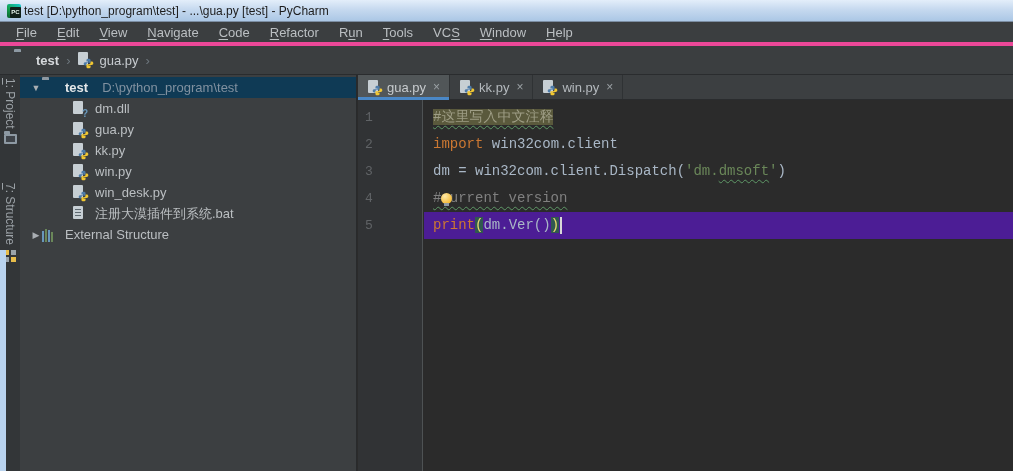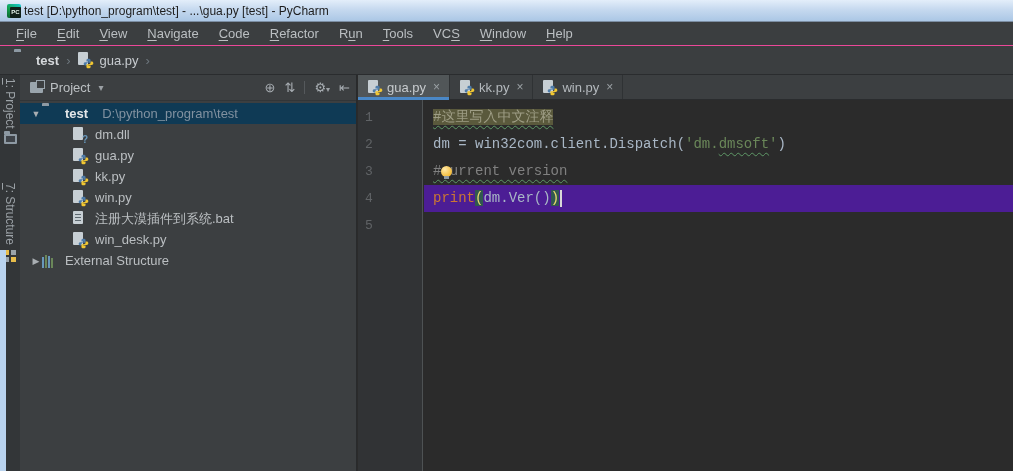--- a/index.html
+++ b/index.html
@@ -19,21 +19,21 @@
   .app-icon { position:relative; width:14px; height:14px; border-radius:2px;
     background:linear-gradient(215deg,#17c9d6 0%,#12a24e 55%,#0a5f2e 100%); flex:0 0 auto; }
   .app-icon i { position:absolute; right:0; bottom:0; width:11px; height:11px; background:#10201a;
     color:#e8f6ee; font-style:normal; font-weight:bold; font-size:6px; line-height:11px; text-align:center;
     border-radius:1px; }
   .title-text { margin-left:3px; font-size:12px; color:#1d1d1d; white-space:nowrap; }
 
   
   .menubar {
     position:absolute; left:0; top:22px; width:1013px; height:24px;
-    background:#3b3e40; border-bottom:1px solid #ec4899;
+    background:#3b3e40; border-bottom:4px solid #ec4899;
     display:flex; align-items:center; padding-left:6px;
   }
   .menu-item { font-size:13px; color:#bbbfc2; padding:0 10px; line-height:23px; cursor:default; }
   .menu-item u { text-decoration:underline; text-underline-offset:2px; }
 
   
   .crumbbar {
     position:absolute; left:0; top:46px; width:1013px; height:29px;
     background:#3b3e40; border-bottom:1px solid #2a2c2e;
     display:flex; align-items:center; padding-left:14px; gap:6px;
@@ -167,32 +167,20 @@
     <span class="vlabel"><u>1</u><span>: Project</span></span>
     <span class="tool-ico-project"></span>
   </div>
   <div class="vbtn vbtn-structure">
     <span class="vlabel"><u>7</u><span>: Structure</span></span>
     <span class="tool-ico-structure"></span>
   </div>
   <div class="desktop-strip"></div>
 
   <div class="project-panel">
-    <div class="panel-header">
-      <span class="panel-title-ico"></span>
-      <span class="panel-title">Project</span>
-      <span class="panel-caret">▾</span>
-      <span class="panel-actions">
-        <span class="act">⊕</span>
-        <span class="act">⇅</span>
-        <span class="act-divider"></span>
-        <span class="act"><span>⚙</span><span class="mini-caret">▾</span></span>
-        <span class="act">⇤</span>
-      </span>
-    </div>
     <div class="tree">
       <div class="row selected">
         <span class="arrow">▼</span>
         <span class="ico"><span class="folder"></span></span>
         <span class="lbl bold">test</span>
         <span class="path">D:\python_program\test</span>
       </div>
       <div class="row child">
         <span class="ico">
             <span class="page"></span>
@@ -225,33 +213,33 @@
             <span class="page"></span>
             <svg class="py-logo" viewBox="0 0 16 16">
               <path fill="#4e7ca9" d="M8 1C6 1 5 1.8 5 3v2h3v1H3.5C2 6 1 7 1 8.5 1 10 2 11 3.5 11H5V9.5C5 8 6 7 7.5 7H11V3c0-1.2-1-2-3-2z"></path>
               <path fill="#f1c732" d="M8 15c2 0 3-.8 3-2v-2H8v-1h4.5c1.5 0 2.5-1 2.5-2.5C15 6 14 5 12.5 5H11v1.5C11 8 10 9 8.5 9H5v4c0 1.2 1 2 3 2z"></path>
             </svg>
           </span>
         <span class="lbl">win.py</span>
       </div>
       <div class="row child">
         <span class="ico">
+            <span class="page"></span>
+            <svg class="py-logo" viewBox="0 0 16 16">
+              <path fill="#4e7ca9" d="M8 1C6 1 5 1.8 5 3v2h3v1H3.5C2 6 1 7 1 8.5 1 10 2 11 3.5 11H5V9.5C5 8 6 7 7.5 7H11V3c0-1.2-1-2-3-2z"></path>
+              <path fill="#f1c732" d="M8 15c2 0 3-.8 3-2v-2H8v-1h4.5c1.5 0 2.5-1 2.5-2.5C15 6 14 5 12.5 5H11v1.5C11 8 10 9 8.5 9H5v4c0 1.2 1 2 3 2z"></path>
+            </svg>
+          </span>
+        <span class="lbl">win_desk.py</span>
+      </div>
+      <div class="row child">
+        <span class="ico">
             <span class="page lines"></span>
           </span>
         <span class="lbl">注册大漠插件到系统.bat</span>
-      </div>
-      <div class="row child">
-        <span class="ico">
-            <span class="page"></span>
-            <svg class="py-logo" viewBox="0 0 16 16">
-              <path fill="#4e7ca9" d="M8 1C6 1 5 1.8 5 3v2h3v1H3.5C2 6 1 7 1 8.5 1 10 2 11 3.5 11H5V9.5C5 8 6 7 7.5 7H11V3c0-1.2-1-2-3-2z"></path>
-              <path fill="#f1c732" d="M8 15c2 0 3-.8 3-2v-2H8v-1h4.5c1.5 0 2.5-1 2.5-2.5C15 6 14 5 12.5 5H11v1.5C11 8 10 9 8.5 9H5v4c0 1.2 1 2 3 2z"></path>
-            </svg>
-          </span>
-        <span class="lbl">win_desk.py</span>
       </div>
       <div class="row">
         <span class="arrow">▶</span>
         <span class="ico"><span class="libs">
               <i style="height:11px"></i>
               <i></i>
               <i style="height:12px"></i>
               <i style="height:10px"></i>
             </span></span>
         <span class="lbl">External Structure</span>
@@ -299,20 +287,21 @@
     <div class="editor">
       <div class="gutter">
         <div class="gnum">1</div>
         <div class="gnum">2</div>
         <div class="gnum">3</div>
         <div class="gnum">4</div>
         <div class="gnum">5</div>
       </div>
       <div class="code">
         <div class="line"><span class="tok comment selband typo">#这里写入中文注释</span></div>
+        <div class="line"><span class="tok keyword">import</span><span class="tok"> win32com.client</span></div>
         <div class="line"><span class="tok">dm = win32com.client.Dispatch(</span><span class="tok string">'dm.</span><span class="tok string typo">dmsoft</span><span class="tok string">'</span><span class="tok">)</span></div>
         <div class="line"><span class="bulb"></span><span class="tok comment typo">#current version</span></div>
         <div class="line current"><span class="tok keyword">print</span><span class="tok paren">(</span><span class="tok">dm.Ver()</span><span class="tok paren">)</span><span class="caret"></span></div>
       </div>
     </div>
   </div>
 
 </div>
 
 </body></html>

